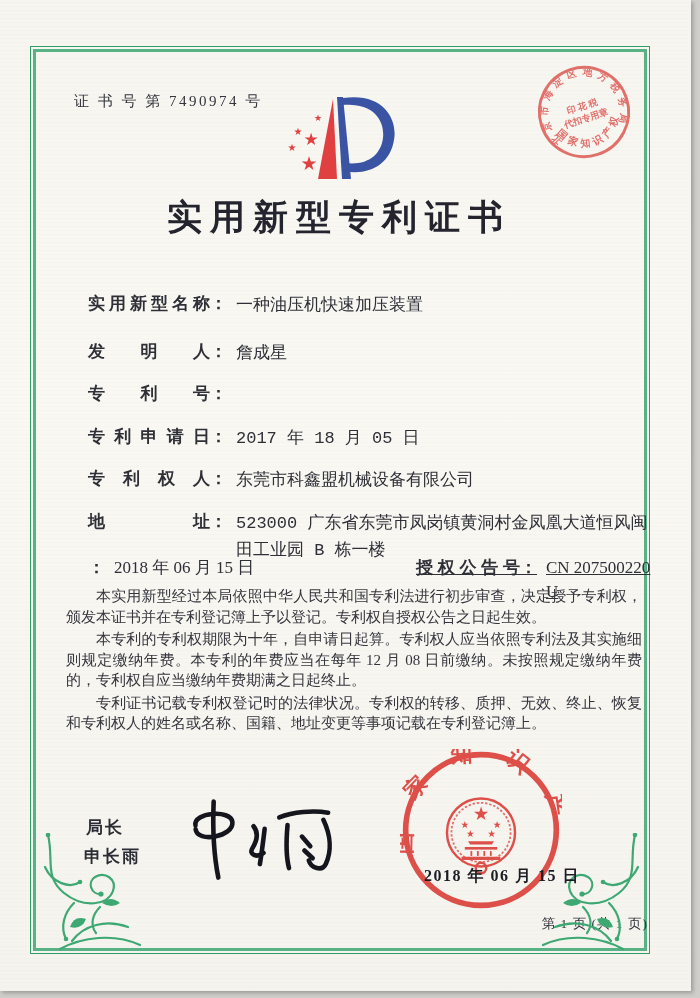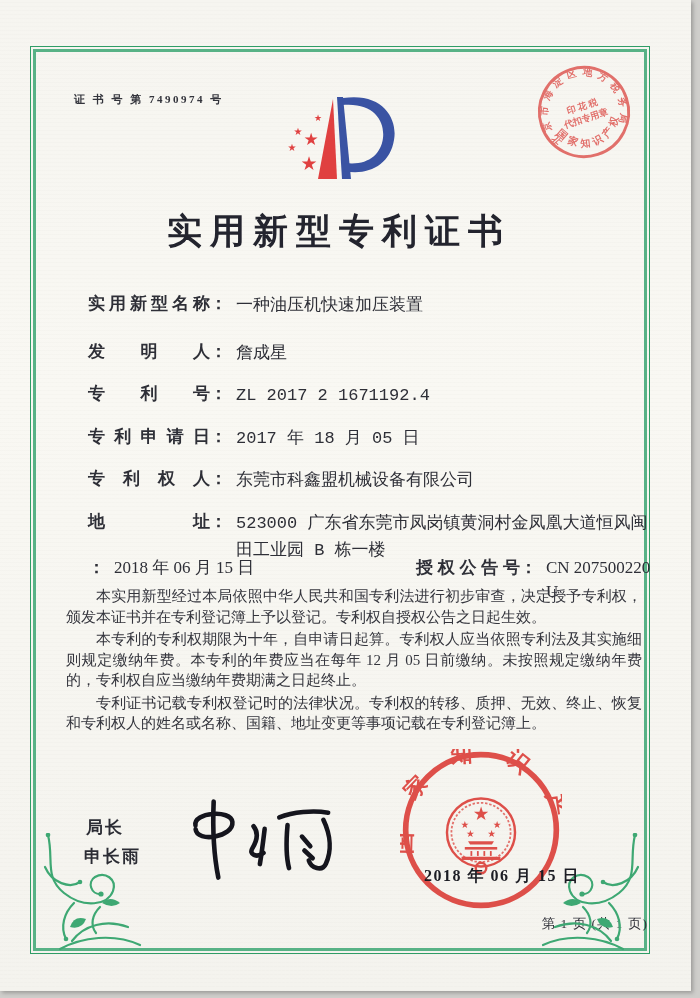--- a/index.html
+++ b/index.html
@@ -17,35 +17,35 @@
     box-shadow:2px 2px 4px rgba(0,0,0,.25);
   }
   .frame{
     position:absolute;left:30px;top:46px;width:618px;height:906px;
     border:1px solid #2f9d66;
   }
   .frame-inner{
     position:absolute;inset:2px;border:3px solid #58b286;
   }
   .cert-number{
-    position:absolute;left:74px;top:92px;font-size:11px;letter-spacing:2.5px;
-    color:#33343c;font-weight:700;
+    position:absolute;left:74px;top:92px;font-size:15px;letter-spacing:2.5px;
+    color:#33343c;font-weight:400;
   }
   .logo{position:absolute;left:284px;top:93px;width:130px;height:103px;}
   .title{
-    position:absolute;left:30px;top:208px;width:618px;text-align:center;
+    position:absolute;left:30px;top:194px;width:618px;text-align:center;
     font-size:35px;font-weight:700;letter-spacing:8px;color:#23242e;
   }
   .fields{position:absolute;left:72px;top:292px;width:566px;font-size:17px;color:#2e2f37;}
   .field-row{position:absolute;left:16px;width:100%;display:flex;line-height:24px;}
   .f-label{flex:none;width:122px;text-align:justify;text-align-last:justify;font-weight:600;}
   .f-colon{flex:none;margin-right:9px;font-weight:600;}
   .f-value{flex:1;line-height:27px;font-family:Liberation Mono, monospace;}
   .grant-group{display:flex;}
-  .grant-no-group{position:absolute;left:328px;top:0;display:flex;}
+  .grant-no-group{position:absolute;left:328px;top:0;display:flex;text-decoration:underline;}
   .grant-no-group .f-label{width:104px;}
   .body-text{
     position:absolute;left:66px;top:586px;width:576px;
     font-size:15px;line-height:20.5px;color:#34353d;text-align:justify;
   }
   .body-text p{margin:0 0 2px 0;text-indent:2em;}
   .sig-title{position:absolute;left:86px;top:816px;font-size:17px;font-weight:600;letter-spacing:2px;text-align:right;}
   .sig-name{position:absolute;left:84px;top:845px;font-size:17px;font-weight:600;letter-spacing:2px;}
   .signature-svg{position:absolute;left:176px;top:796px;width:172px;height:86px;}
   .seal-svg{position:absolute;left:400px;top:749px;width:162px;height:162px;opacity:.92;z-index:1;}
@@ -153,21 +153,20 @@
 
     <div class="field-row" style="top:48px">
       <span class="f-label">发明人</span>
         <span class="f-colon">：</span>
       <span class="f-value">詹成星</span>
     </div>
 
     <div class="field-row" style="top:90px">
       <span class="f-label">专利号</span>
         <span class="f-colon">：</span>
-      <span class="f-value">ZL 2017 2 1671192.4</span>
     </div>
 
     <div class="field-row" style="top:133px">
       <span class="f-label">专利申请日</span>
         <span class="f-colon">：</span>
       <span class="f-value">2017 年 18 月 05 日</span>
     </div>
 
     <div class="field-row" style="top:175px">
       <span class="f-label">专利权人</span>
@@ -189,21 +188,21 @@
       <span class="grant-no-group">
         <span class="f-label">授权公告号</span>
           <span class="f-colon">：</span>
         <span>CN 207500220 U</span>
       </span>
     </div>
   </div>
 
   <div class="body-text">
     <p>本实用新型经过本局依照中华人民共和国专利法进行初步审查，决定授予专利权，颁发本证书并在专利登记簿上予以登记。专利权自授权公告之日起生效。</p>
-    <p>本专利的专利权期限为十年，自申请日起算。专利权人应当依照专利法及其实施细则规定缴纳年费。本专利的年费应当在每年 12 月 05 日前缴纳。未按照规定缴纳年费的，专利权自应当缴纳年费期满之日起终止。</p>
+    <p>本专利的专利权期限为十年，自申请日起算。专利权人应当依照专利法及其实施细则规定缴纳年费。本专利的年费应当在每年 12 月 08 日前缴纳。未按照规定缴纳年费的，专利权自应当缴纳年费期满之日起终止。</p>
     <p>专利证书记载专利权登记时的法律状况。专利权的转移、质押、无效、终止、恢复和专利权人的姓名或名称、国籍、地址变更等事项记载在专利登记簿上。</p>
   </div>
 
   <div class="sig-title">局长</div>
   <div class="sig-name">申长雨</div>
 
   <svg class="signature-svg" viewBox="0 0 172 86">
     <g fill="none" stroke="#15151d" stroke-width="4.6" stroke-linecap="round" transform="rotate(-2 86 43)">
       <path d="M 39,4 C 37,30 37,56 41,80"></path>
       <path d="M 20,27 C 18,14 56,12 57,25 C 58,40 21,45 20,31"></path>

